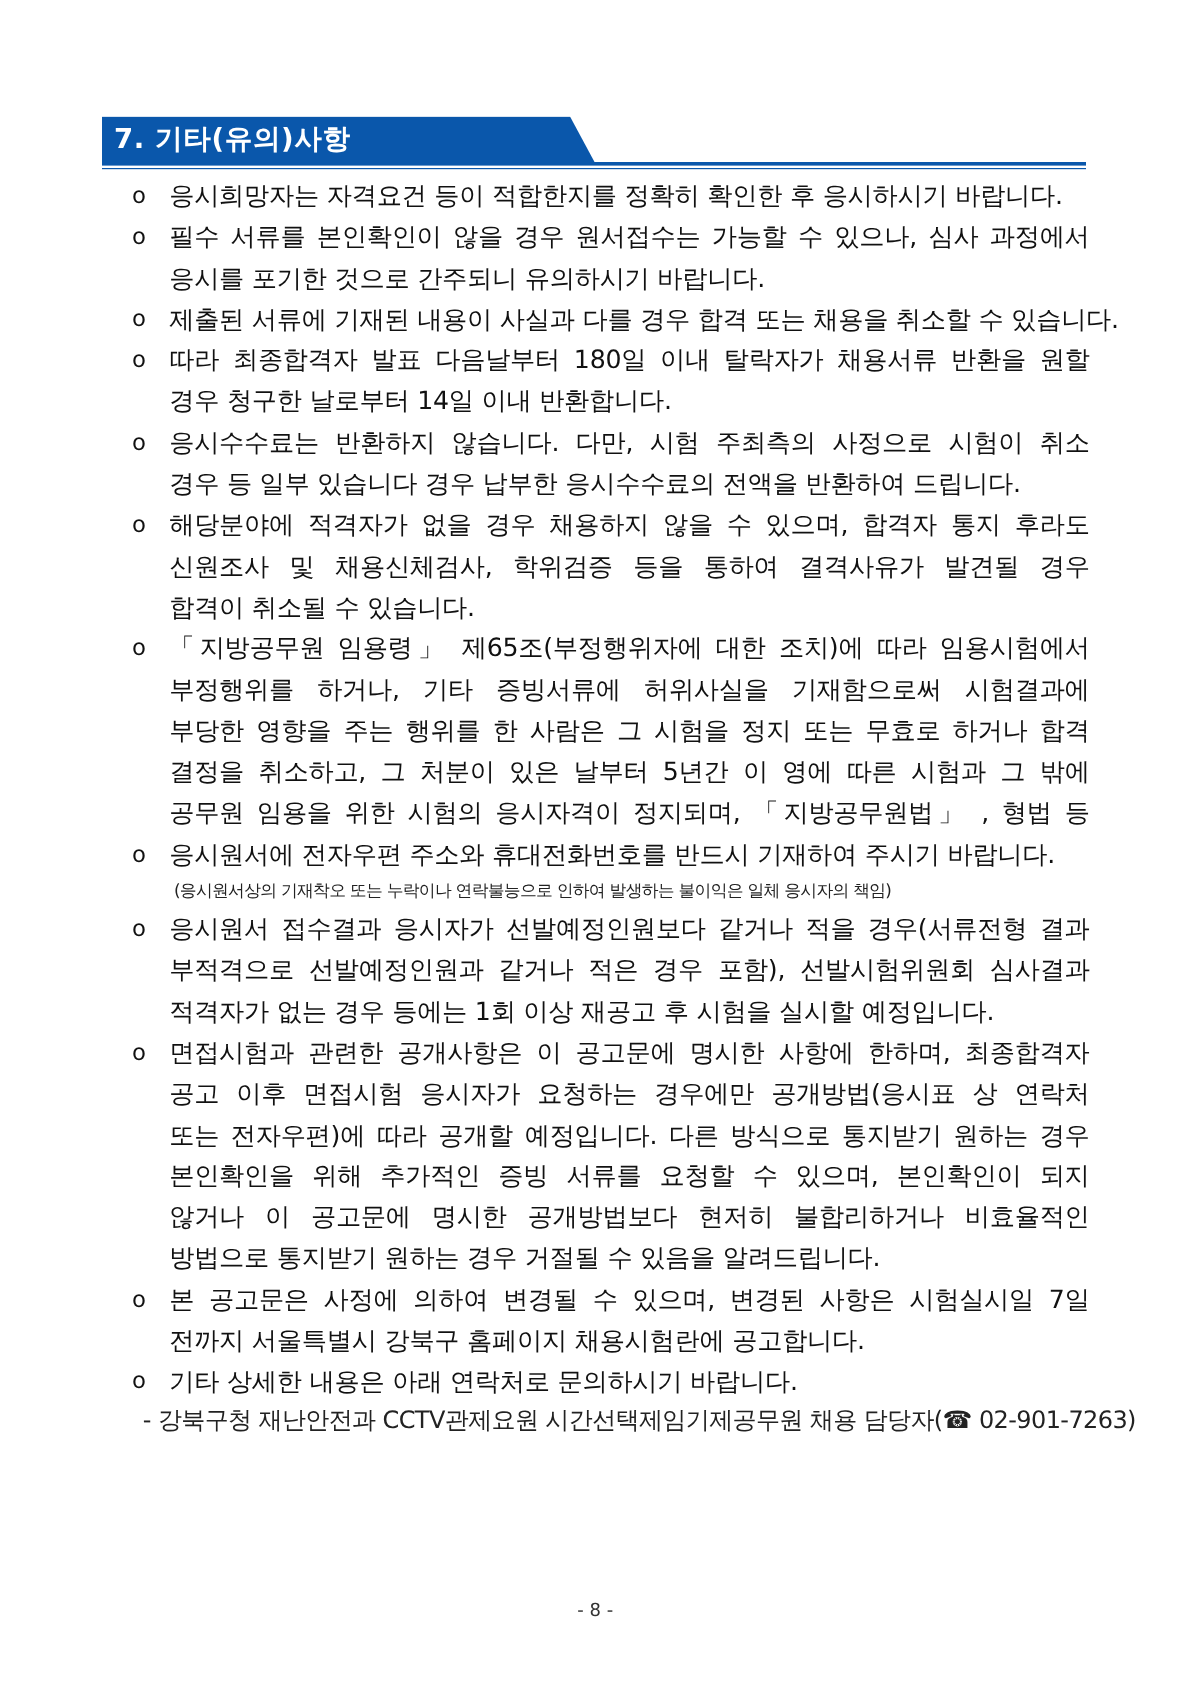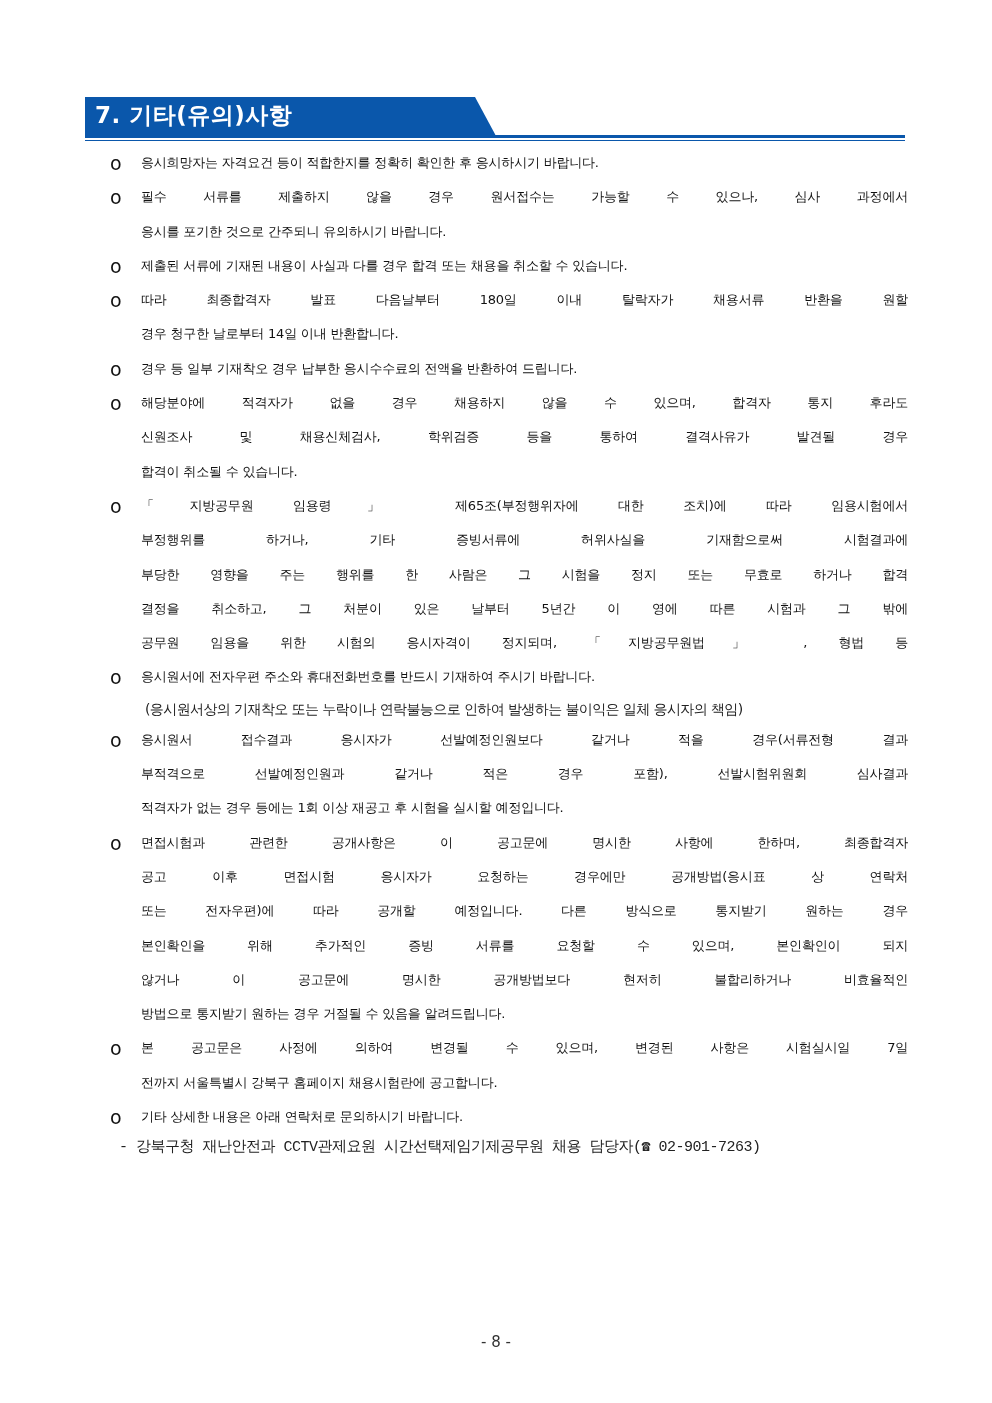--- a/index.html
+++ b/index.html
@@ -12,27 +12,27 @@
             background: #0a57ab;
             clip-path: polygon(0 0, 390px 0, 411px 39px, 0 39px); }
   .banner-title { position: absolute; left: 10px; top: 3px; font-size: 23px; font-weight: bold;
                   color: #ffffff; letter-spacing: 0.5px; white-space: nowrap; }
   .rule-thick { position: absolute; left: 0; top: 38px; width: 820px; height: 3px; background: #0a57ab; }
   .rule-thin { position: absolute; left: 0; top: 43px; width: 820px; height: 1px; background: #0a57ab; }
 
   .content { position: absolute; left: 108px; top: 146px; width: 800px; }
   .item { position: relative; padding-left: 33px; margin: 0; }
   .bullet { position: absolute; left: 2px; top: 0; font-size: 19px; line-height: 34.3px; }
-  .line { display: block; font-size: 13px; line-height: 34.3px; white-space: nowrap;
+  .line { display: block; font-size: 21px; line-height: 34.3px; white-space: nowrap;
           text-align: justify; text-align-last: justify; letter-spacing: -0.2px; }
   .line.last { text-align-last: left; }
   .note { display: block; font-size: 14px; line-height: 28px; white-space: nowrap;
           letter-spacing: -0.6px; color: #222; padding-left: 0; margin-left: 4px; }
-  .contact { display: block; font-size: 15px; line-height: 28px; white-space: nowrap;
-             letter-spacing: -0.5px; color: #222; margin-left: -22px; font-family: Liberation Mono, monospace; }
+  .contact { display: block; font-size: 20px; line-height: 28px; white-space: nowrap;
+             letter-spacing: -0.5px; color: #222; margin-left: -22px; }
 
   .page-number { position: absolute; left: 0; width: 992px; top: 1333px; text-align: center;
                  font-size: 15px; color: #333; }
 </style>
 </head>
 <body>
 
 <div class="page">
 
   <div class="section-header">
@@ -42,35 +42,36 @@
     <div class="rule-thin"></div>
   </div>
 
   <div class="content" id="content">
       <div class="item">
         <span class="bullet">o</span>
         <span class="line last">응시희망자는 자격요건 등이 적합한지를 정확히 확인한 후 응시하시기 바랍니다.</span>
       </div>
       <div class="item">
         <span class="bullet">o</span>
-        <span class="line">필수 서류를 제출하지 않을 경우 원서접수는 가능할 수 있으나, 심사 과정에서</span>
+        <span class="line">필수 서류를 본인확인이 않을 경우 원서접수는 가능할 수 있으나, 심사 과정에서</span>
         <span class="line last">응시를 포기한 것으로 간주되니 유의하시기 바랍니다.</span>
       </div>
       <div class="item">
         <span class="bullet">o</span>
         <span class="line last">제출된 서류에 기재된 내용이 사실과 다를 경우 합격 또는 채용을 취소할 수 있습니다.</span>
       </div>
       <div class="item">
         <span class="bullet">o</span>
         <span class="line">따라 최종합격자 발표 다음날부터 180일 이내 탈락자가 채용서류 반환을 원할</span>
         <span class="line last">경우 청구한 날로부터 14일 이내 반환합니다.</span>
       </div>
       <div class="item">
         <span class="bullet">o</span>
-        <span class="line last">경우 등 일부 기재착오 경우 납부한 응시수수료의 전액을 반환하여 드립니다.</span>
+        <span class="line">응시수수료는 반환하지 않습니다. 다만, 시험 주최측의 사정으로 시험이 취소</span>
+        <span class="line last">경우 등 일부 있습니다 경우 납부한 응시수수료의 전액을 반환하여 드립니다.</span>
       </div>
       <div class="item">
         <span class="bullet">o</span>
         <span class="line">해당분야에 적격자가 없을 경우 채용하지 않을 수 있으며, 합격자 통지 후라도</span>
         <span class="line">신원조사 및 채용신체검사, 학위검증 등을 통하여 결격사유가 발견될 경우</span>
         <span class="line last">합격이 취소될 수 있습니다.</span>
       </div>
       <div class="item">
         <span class="bullet">o</span>
         <span class="line">「지방공무원 임용령」 제65조(부정행위자에 대한 조치)에 따라 임용시험에서</span>

